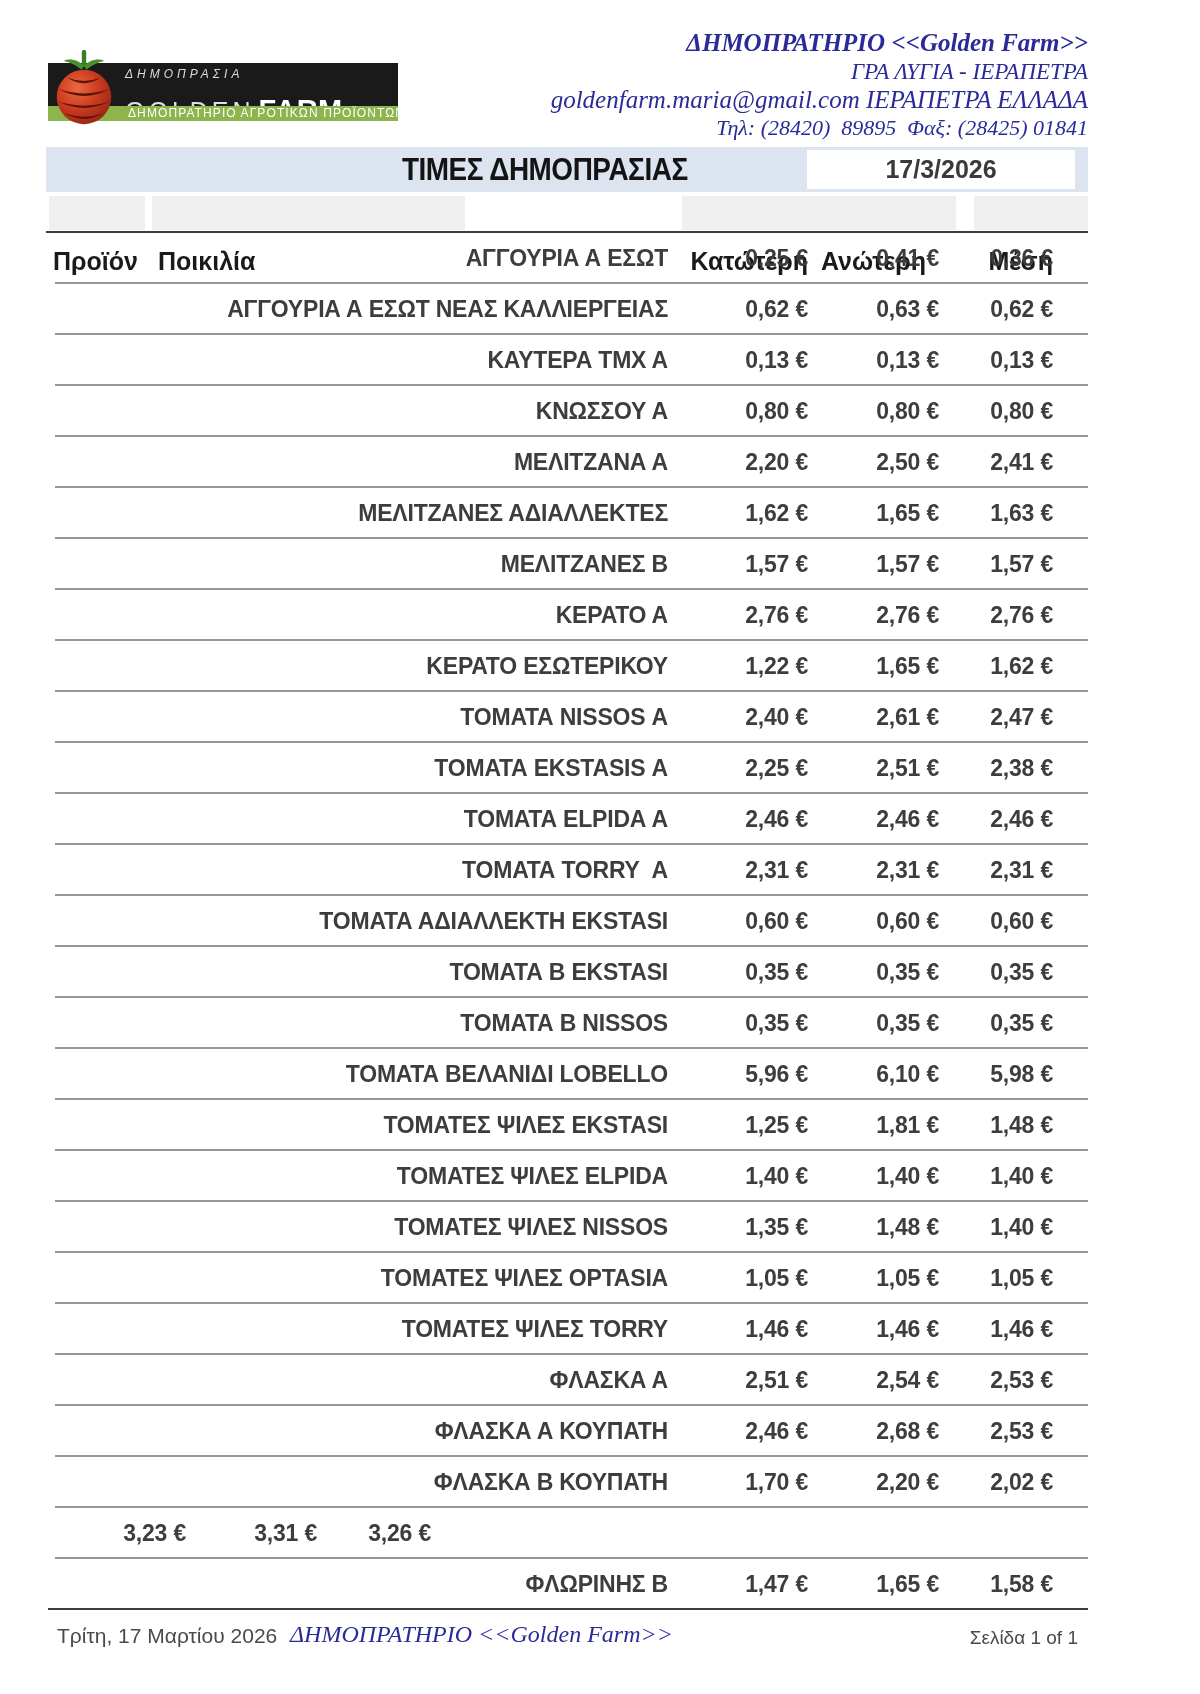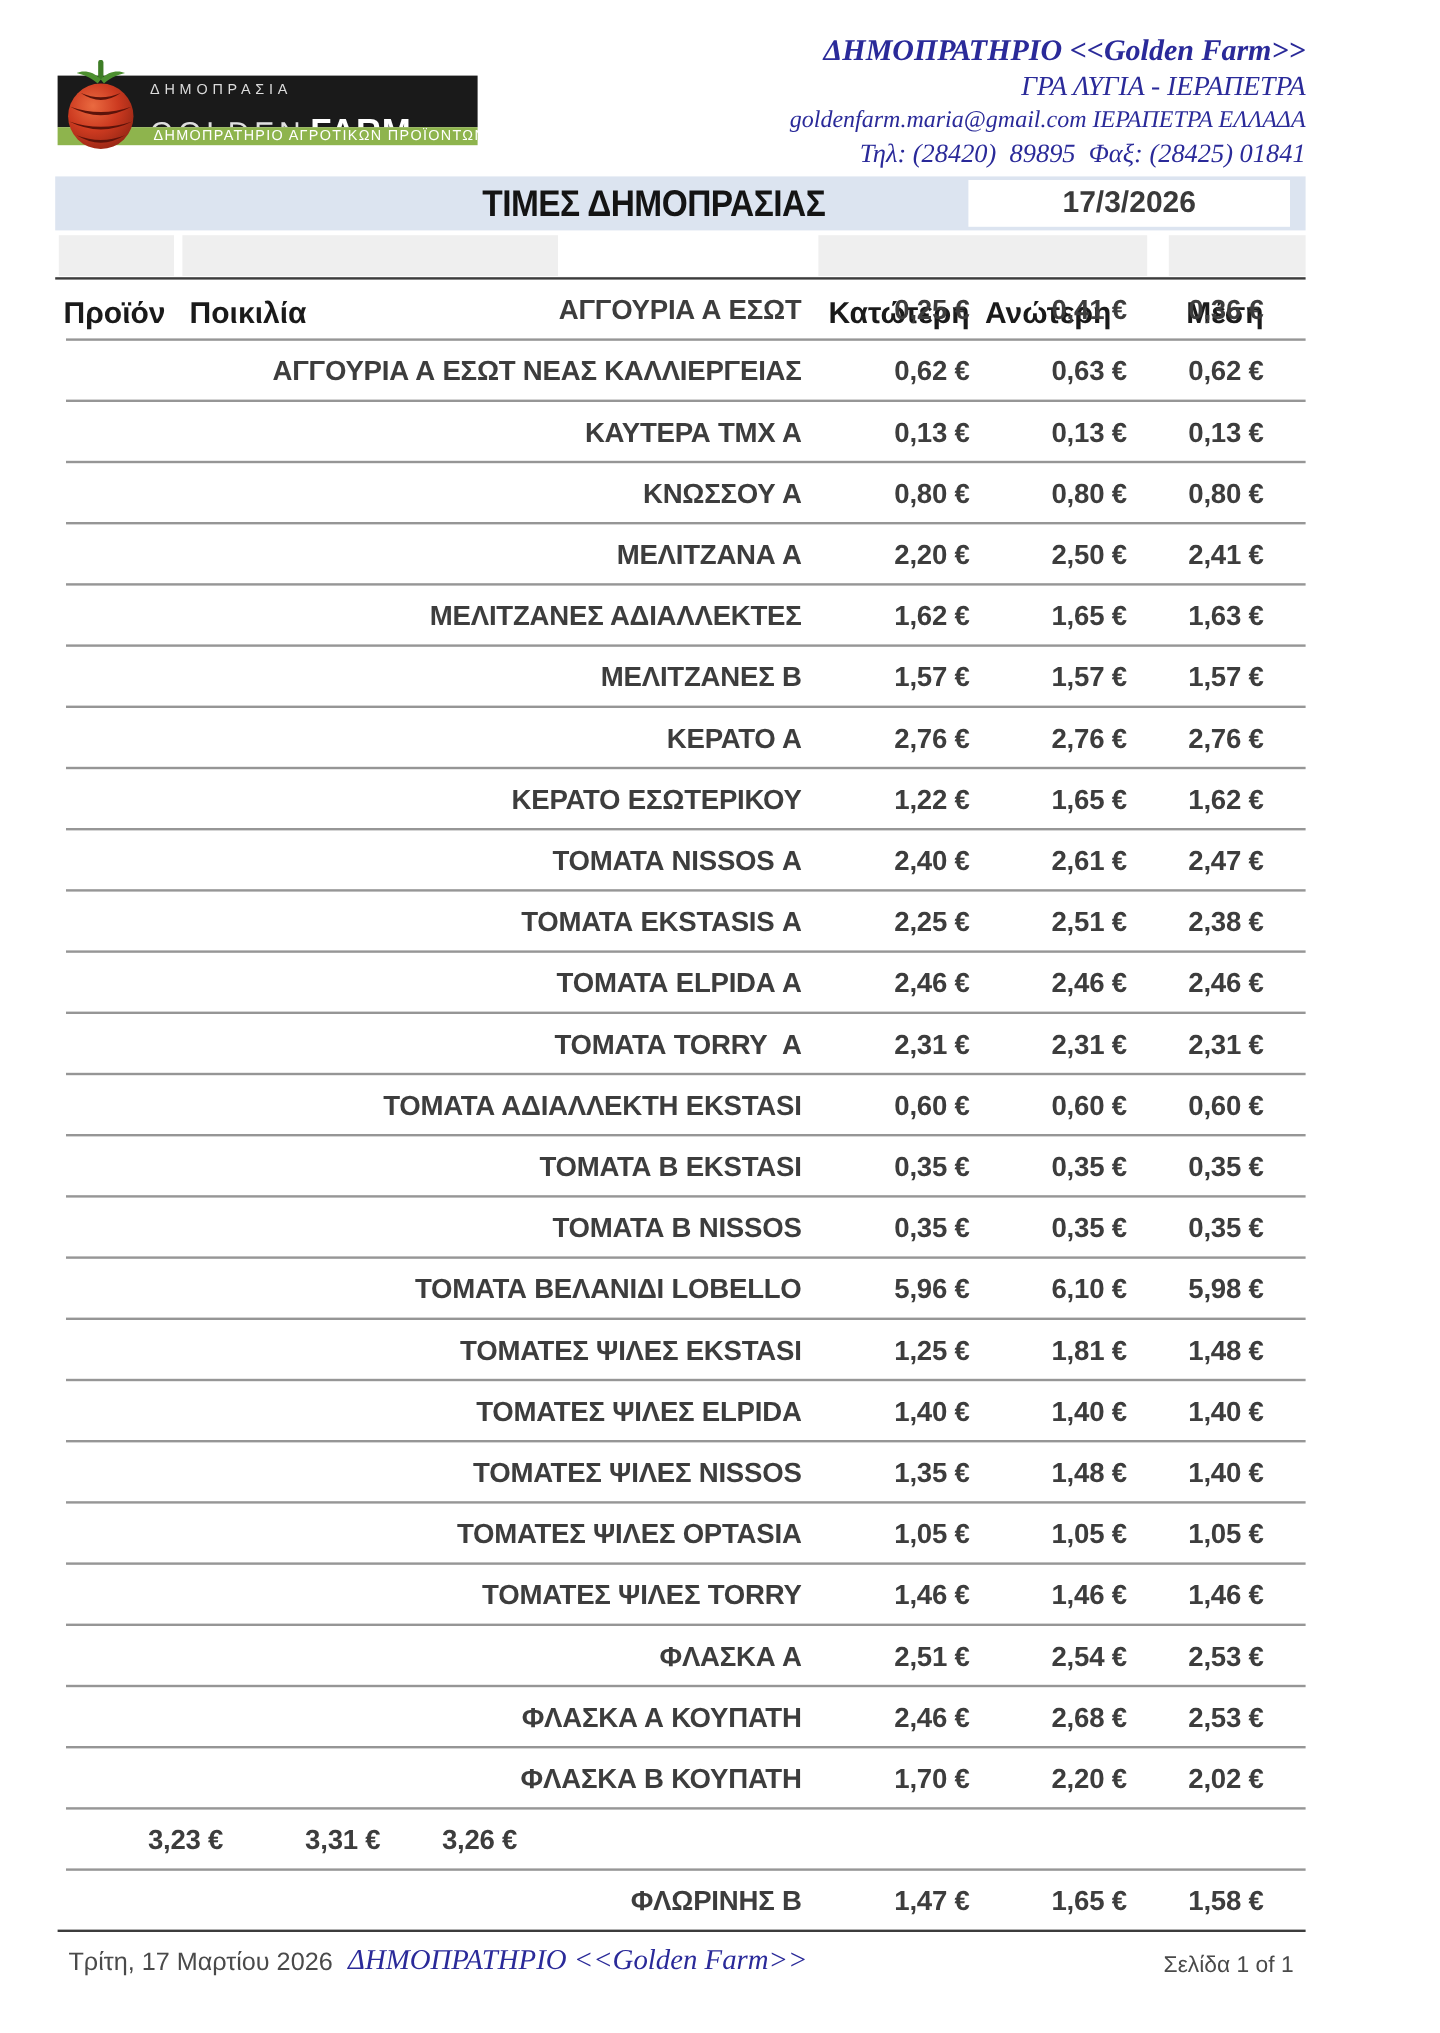--- a/index.html
+++ b/index.html
@@ -7,39 +7,39 @@
     position:relative;width:1200px;height:1694px;background:#fff;overflow:hidden;
     font-family:"Liberation Sans",sans-serif;
   }
   
   .logo{position:absolute;left:48px;top:63px;width:350px;height:57px;}
   .logo-black{
     position:absolute;left:0;top:0;width:100%;height:43px;background:var(--logo-black,#1a1a1a);
     box-sizing:border-box;padding-left:77px;
   }
   .logo-auction{
-    display:block;margin-top:5px;font-size:12px;letter-spacing:4px;color:#dcdcdc;line-height:12px;
+    display:block;margin-top:5px;font-size:12px;letter-spacing:4px;color:#dcdcdc;line-height:12px;font-style:italic;
   }
   .logo-brand{display:flex;align-items:baseline;line-height:24px;margin-top:18px;}
   .logo-golden{font-size:25px;letter-spacing:4px;color:#e0e0e0;font-weight:400;}
   .logo-farm{font-size:29px;font-weight:800;color:#ffffff;letter-spacing:0.5px;margin-left:4px;}
   .logo-green{
     position:absolute;left:0;top:43px;width:100%;height:15px;background:var(--logo-green,#8eb44d);
     box-sizing:border-box;padding-left:80px;color:#fff;font-weight:400;font-size:12px;
     letter-spacing:1.1px;line-height:15px;white-space:nowrap;
   }
   .tomato{position:absolute;left:7px;top:-13px;}
   
   .contact{
     position:absolute;top:28px;right:112px;text-align:right;
     font-family:"Liberation Serif",serif;font-style:italic;color:var(--navy,#2a2a99);
   }
   .contact .l1{font-size:25px;font-weight:700;line-height:30px;}
   .contact .l2{font-size:23px;line-height:28px;}
-  .contact .l3{font-size:20px;line-height:28px;}
+  .contact .l3{font-size:25px;line-height:28px;}
   .contact .l4{font-size:22px;line-height:27px;white-space:pre;}
   
   .title-bar{
     position:absolute;left:46px;top:147px;width:1042px;height:45px;
     background:var(--title-bar-bg,#dce4f0);
   }
   .title-text{
     position:absolute;left:0;right:44px;top:0;height:45px;line-height:45px;text-align:center;
     font-size:31px;font-weight:700;color:#141414;letter-spacing:-0.5px;
   }

